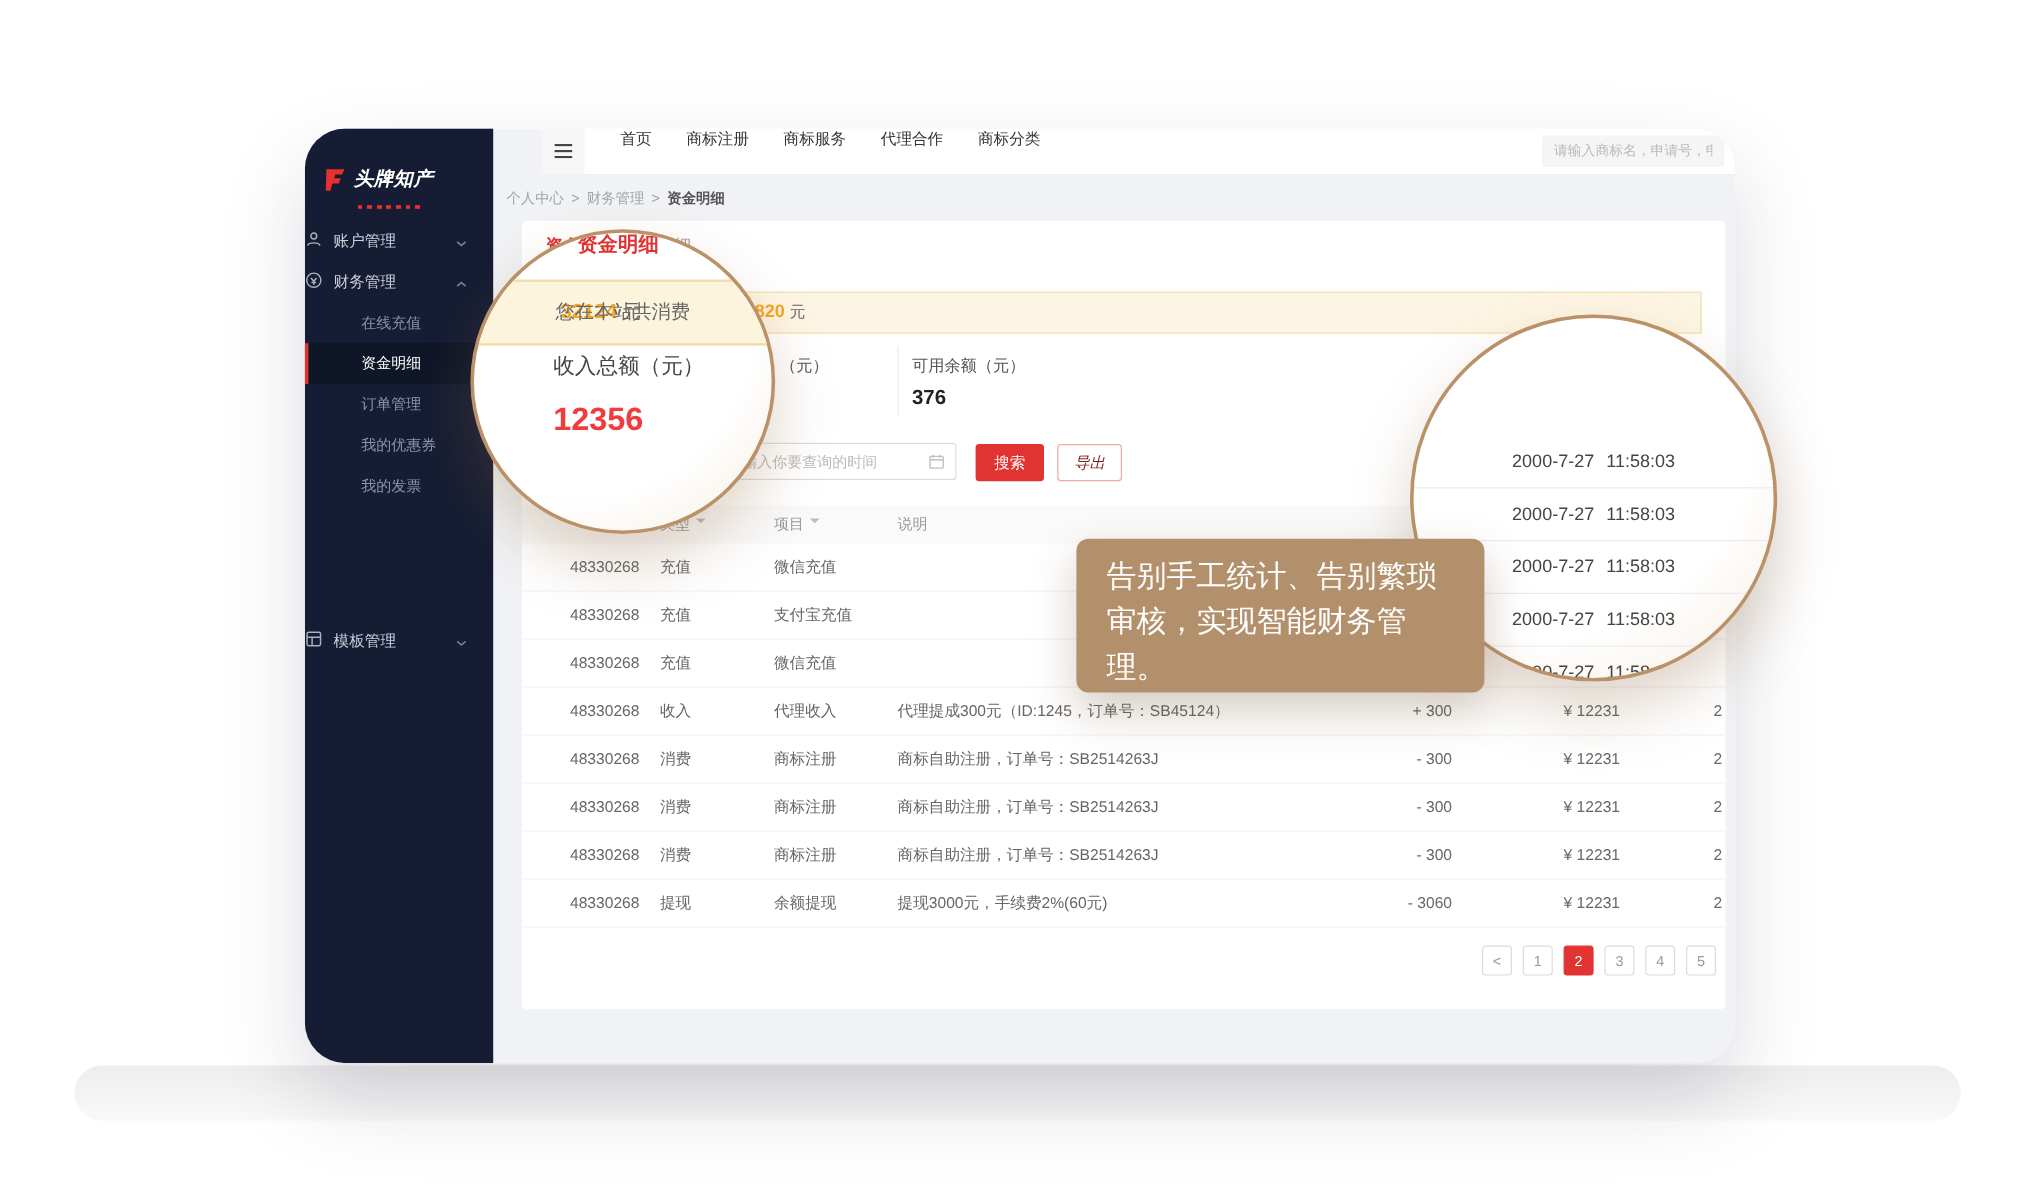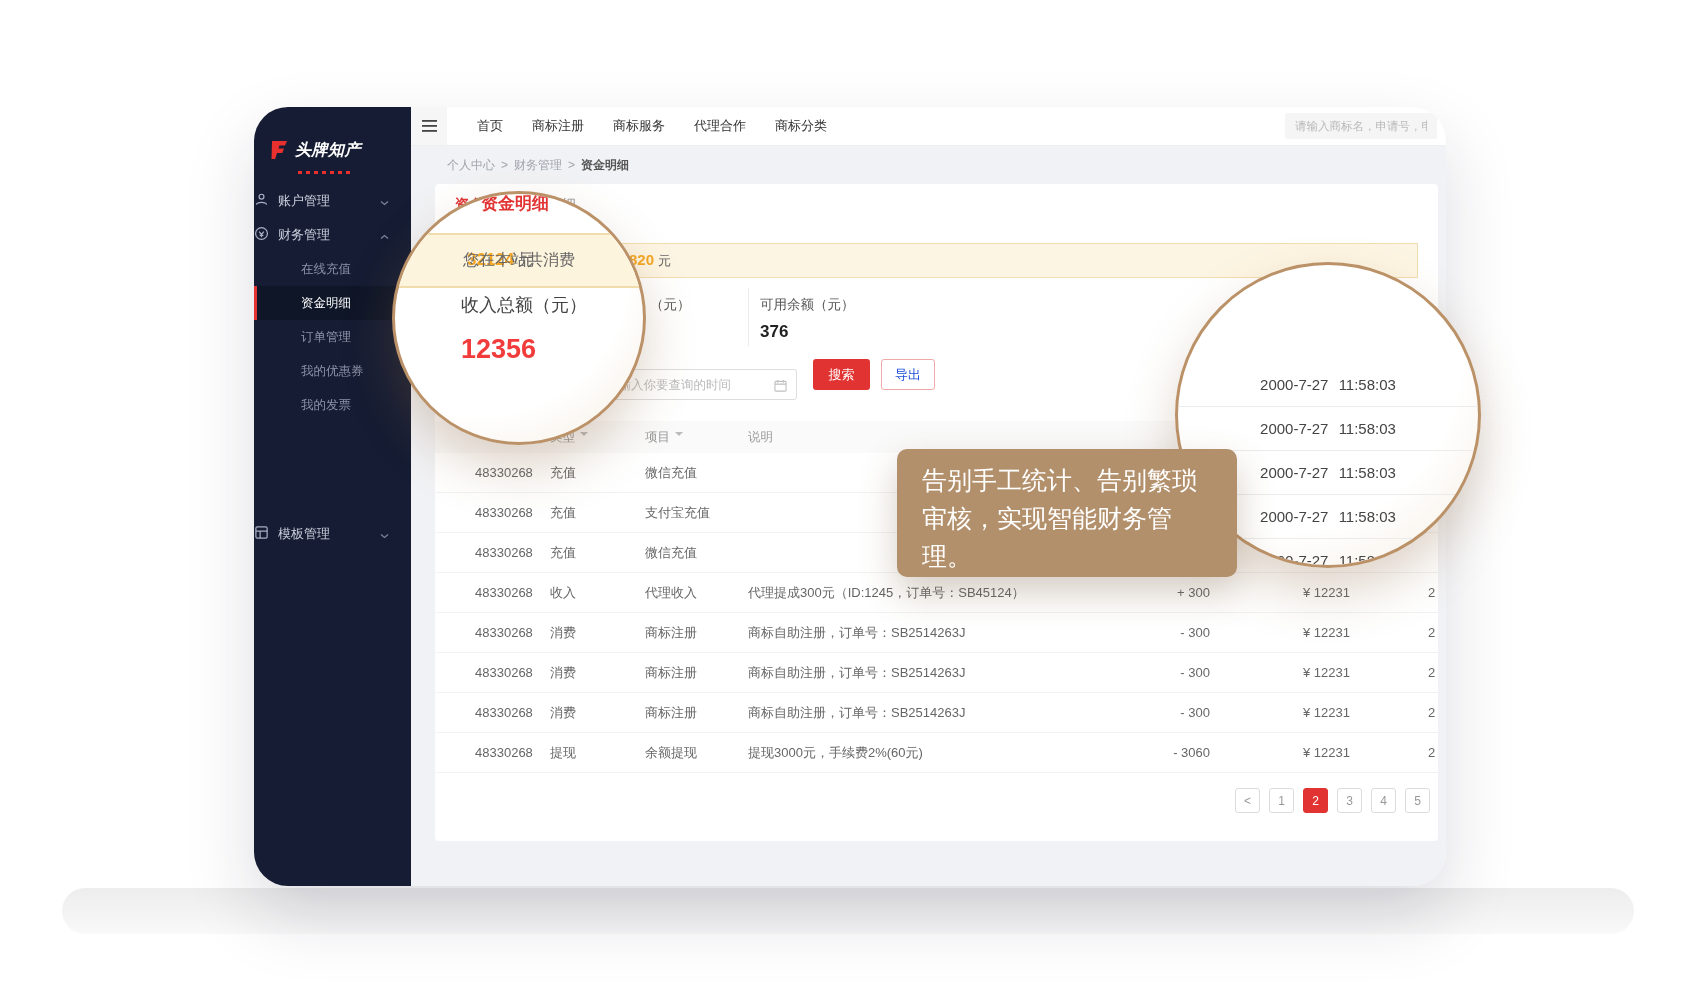--- a/index.html
+++ b/index.html
@@ -22,28 +22,28 @@
   .side-item{height:34px;display:flex;align-items:center;font-size:13px;color:#ccd0dd;position:relative;cursor:pointer;}
   .side-item svg{margin-right:9px;}
   .chev{position:absolute;right:13px;}
   .side-sub{height:34px;display:flex;align-items:center;padding-left:47px;font-size:12.5px;color:#8d93a8;position:relative;cursor:pointer;}
   .side-sub.active{background:#0f1628;color:#fff;}
   .side-sub.active::before{content:"";position:absolute;left:0;top:0;width:3px;height:34px;background:#e23333;}
   .tpl-gap{margin-top:95px;}
 
   
   .main{flex:1;min-width:0;display:flex;flex-direction:column;background:#f1f2f5;}
-  .navbar{height:38px;background:#fff;border-bottom:1px solid #efefef;display:flex;align-items:center;position:relative;flex:none;}
+  .navbar{height:38px;background:#fff;border-bottom:1px solid #efefef;display:flex;position:relative;flex:none;margin-left:40px;}
   .burger{width:36px;height:38px;background:#f6f6f7;display:flex;align-items:center;justify-content:center;cursor:pointer;flex:none;}
   .nav-menu{display:flex;gap:29px;margin-left:30px;font-size:13px;color:#333;}
   .nav-menu span{cursor:pointer;}
   .nav-search{position:absolute;right:9px;top:6px;width:152px;height:26px;background:#f5f5f6;border:none;border-radius:2px;
               font-size:11.5px;color:#999;padding:0 10px;box-sizing:border-box;outline:none;font-family:inherit;}
   .nav-search::placeholder{color:#b9b9b9;}
-  .crumbs{height:38px;display:flex;align-items:center;gap:6px;padding-left:36px;font-size:12px;color:#a0a4ad;flex:none;}
+  .crumbs{height:38px;display:flex;align-items:center;gap:6px;padding-left:11px;font-size:12px;color:#a0a4ad;flex:none;}
   .crumbs .last{color:#555;font-weight:bold;}
 
   
   .content{flex:1;padding:0 8px 0 24px;}
   .card{position:relative;background:#fff;border-radius:4px;height:657px;overflow:hidden;}
   .tabs{position:absolute;left:20px;top:12px;display:flex;gap:9px;font-size:14px;}
   .tab-active{color:#e23333;font-weight:600;cursor:pointer;}
   .tab{color:#999;cursor:pointer;}
 
   .banner{position:absolute;left:20px;right:20px;top:59px;height:35px;background:#fdf5e3;border:1px solid #f1deae;
@@ -58,23 +58,23 @@
   .stat-div{position:absolute;left:313px;top:104px;height:58px;border-left:1px solid #ececec;}
   .balance{position:absolute;left:325px;top:112px;}
   .balance .val{margin-top:8px;font-size:17px;font-weight:bold;color:#222;}
 
   .timebox{position:absolute;left:158px;top:185px;width:204px;height:31px;border:1px solid #ddd;border-radius:3px;
            background:#fff;box-sizing:border-box;}
   .timebox input{width:100%;height:100%;border:none;outline:none;background:transparent;font-size:12.5px;color:#999;
                  padding:0 28px 0 12px;box-sizing:border-box;font-family:inherit;}
   .timebox input::placeholder{color:#bbb;}
   .cal{position:absolute;right:9px;top:8px;}
-  .btn{position:absolute;top:175px;height:31px;border-radius:3px;font-size:13px;display:flex;align-items:center;justify-content:center;cursor:pointer;box-sizing:border-box;}
+  .btn{position:absolute;top:186px;height:31px;border-radius:3px;font-size:13px;display:flex;align-items:center;justify-content:center;cursor:pointer;box-sizing:border-box;}
   .btn-search{left:378px;width:57px;background:#e23333;color:#fff;}
-  .btn-export{left:446px;width:54px;background:#fff;border:1px solid #f0a9a9;color:#1d4ed8;}
+  .btn-export{left:446px;width:54px;background:#fff;border:1px solid #f0a9a9;color:#7f1d1d;font-style:italic;}
 
   .table{position:absolute;left:0;right:0;top:237px;}
   .trow{display:grid;grid-template-columns:40px 75px 95px 103px 332px 130px 140px auto;
         height:39px;align-items:center;font-size:13px;color:#666;border-bottom:1px solid #f2f2f3;}
   .thead{height:32px;background:#fafafa;color:#999;font-size:12.5px;border-bottom:none;}
   .c-amt,.c-bal{text-align:right;}
   .c-time{padding-left:78px;overflow:hidden;white-space:nowrap;}
   .caret{display:inline-block;width:0;height:0;border:4px solid transparent;border-top-color:#bbb;margin-left:5px;vertical-align:1px;}
 
   .pager{position:absolute;right:8px;top:604px;display:flex;gap:9px;}

